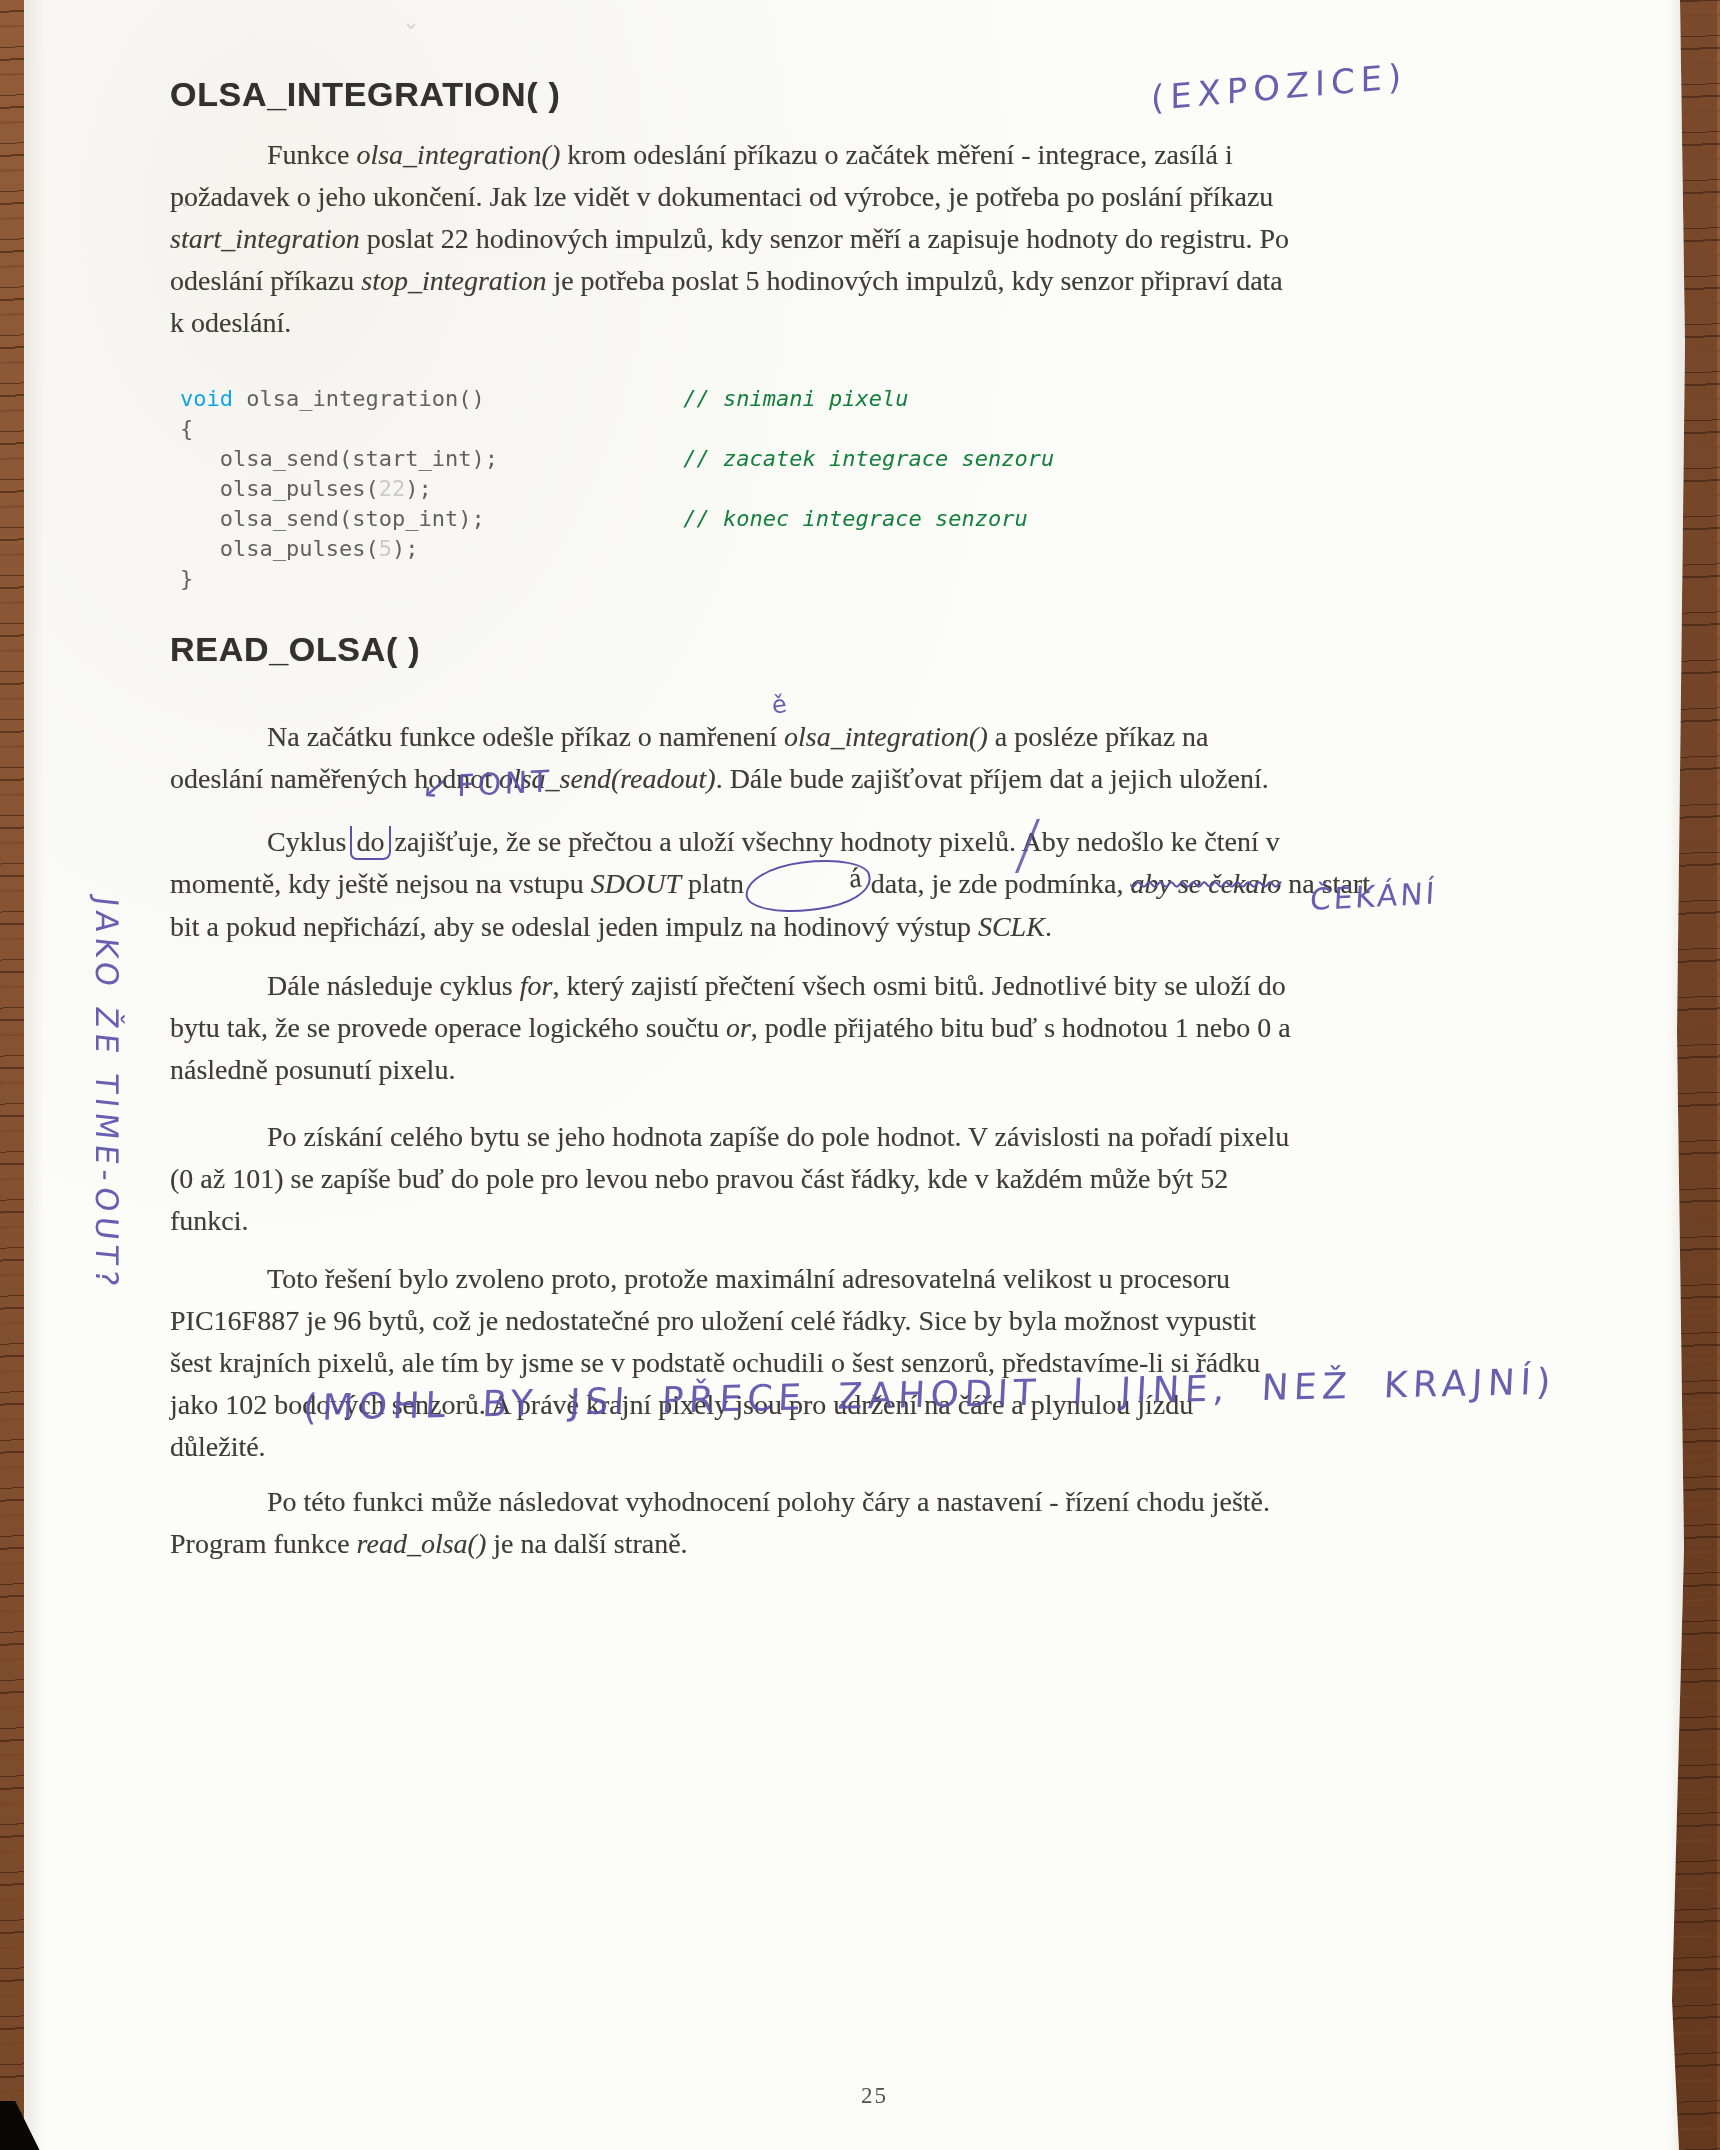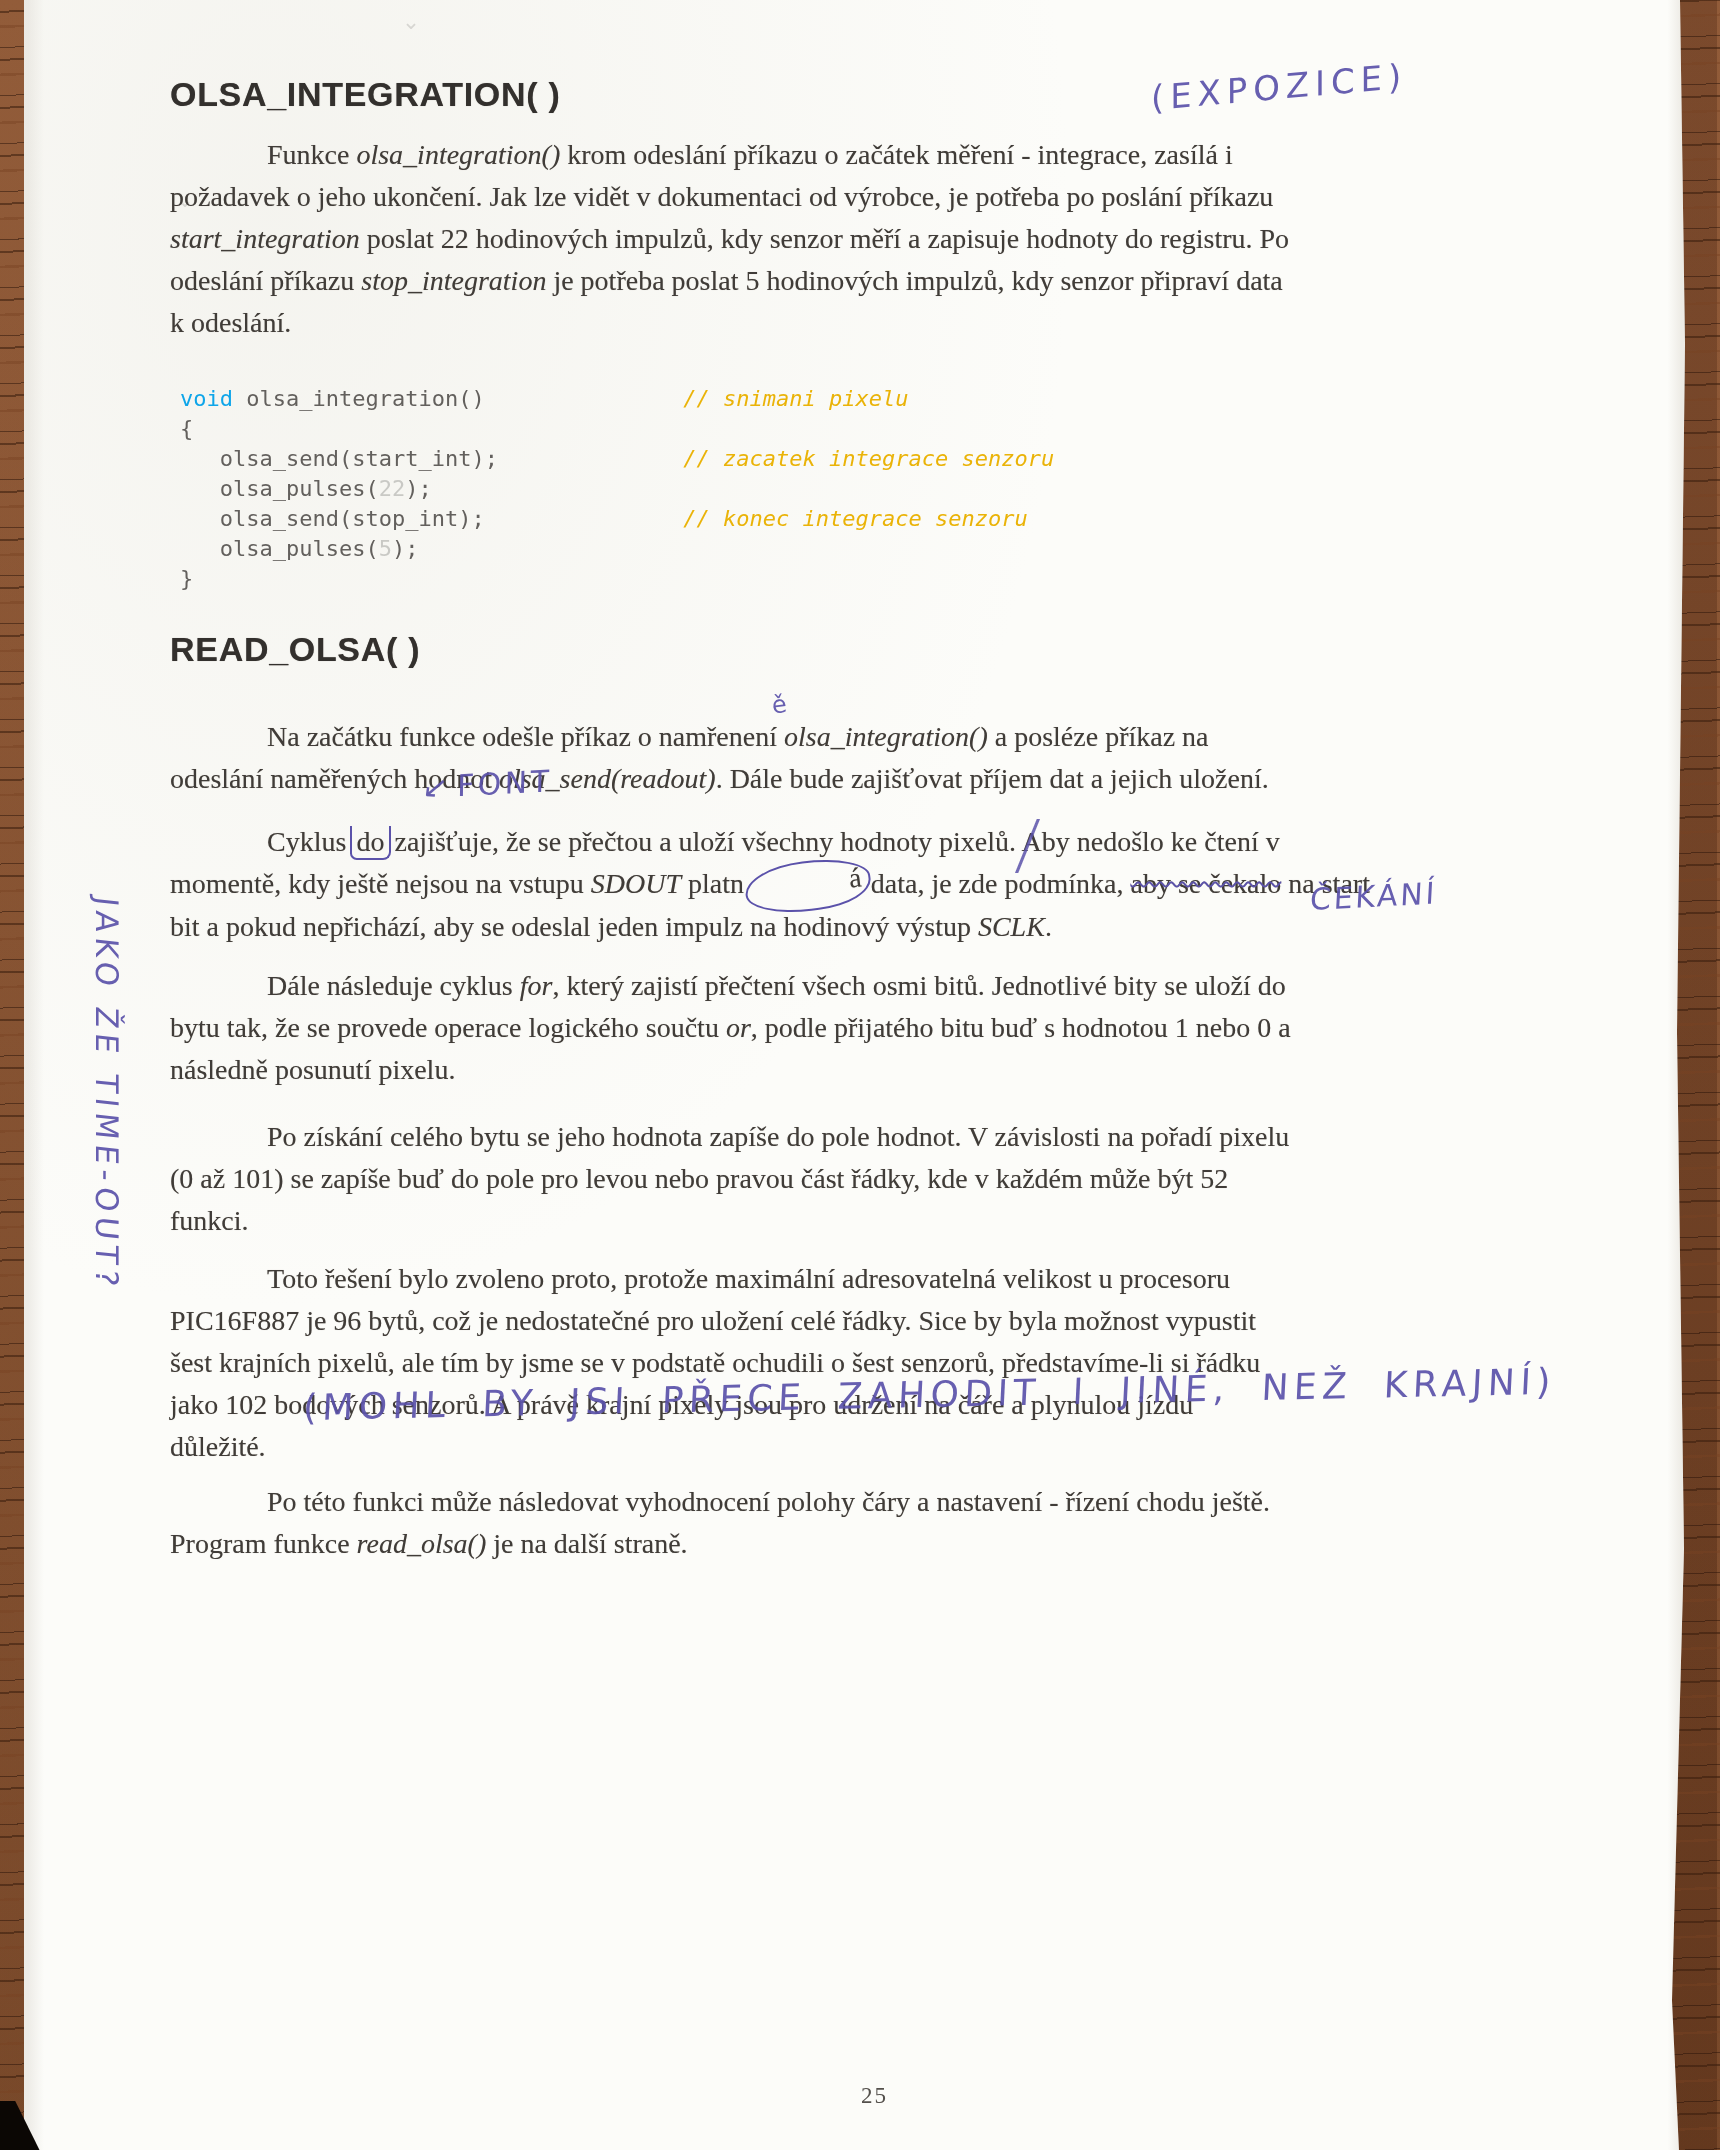--- a/index.html
+++ b/index.html
@@ -65,32 +65,32 @@
     background:linear-gradient(112deg, rgba(0,0,0,0) 46%, var(--ink) 48%, var(--ink) 52%, rgba(0,0,0,0) 54%);
     opacity:.85;
   }
   .para .circ {
     display:inline-block; border:2px solid var(--ink);
     border-radius:55% 60% 50% 58% / 62% 50% 58% 52%;
     padding:0 6.7px 4px 5.4px; margin:-2.7px 0 -5.4px 1.3px; transform:rotate(-7deg);
   }
   .para .wavy {
     text-decoration-line:line-through; text-decoration-style:wavy;
-    text-decoration-color:var(--ink); text-decoration-thickness:2px;
+    text-decoration-color:var(--ink); text-decoration-thickness:2px;font-style:italic;
   }
 
   
   .code {
     position:absolute; font-family:"DejaVu Sans Mono","Liberation Mono",monospace;
     font-size:22px; line-height:30px; white-space:pre; color:#63605d;
   }
   .code .k { color:#0ea5e9; }
   .code .d { color:#63605d; }
   .code .n { color:#c9c9c5; }
-  .code .m { color:#eab308; font-style:italic; }
+  .code .m { color:#15803d; font-style:italic; }
 
   
   .hand {
     position:absolute; color:var(--ink);
     font-family:"DejaVu Sans",sans-serif; transform-origin:0 0; opacity:.92;
   }
   #note-expozice { left:1151px; top:78px; font-size:34px; letter-spacing:6px; transform:rotate(-5deg) skewX(-5deg); }
   #note-caron    { left:770px; top:692px; font-size:24px; transform:rotate(-8deg); }
   #note-font     { left:423px;  top:770px; font-size:30px; letter-spacing:3.4px; transform:rotate(-3deg) skewX(-4deg); }
   #note-font .arrow { display:inline-block; margin-right:9.4px; letter-spacing:0; transform:rotate(6deg); }

